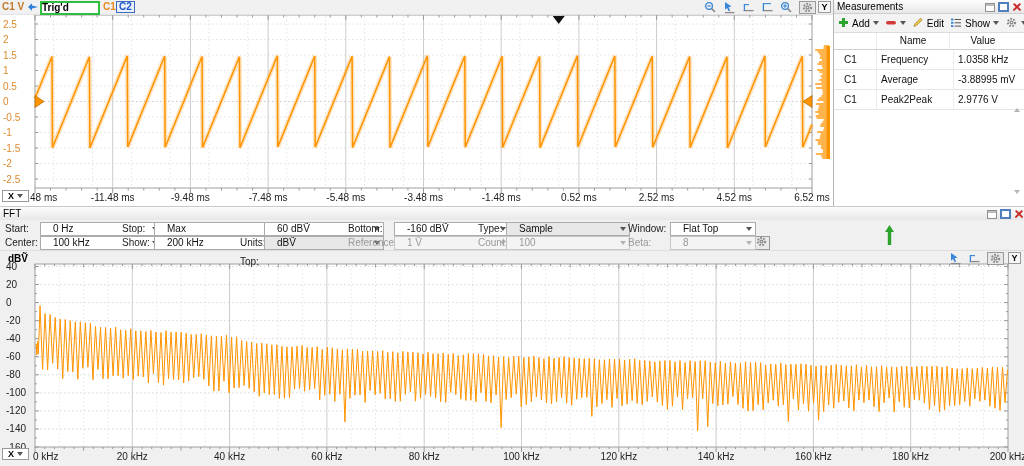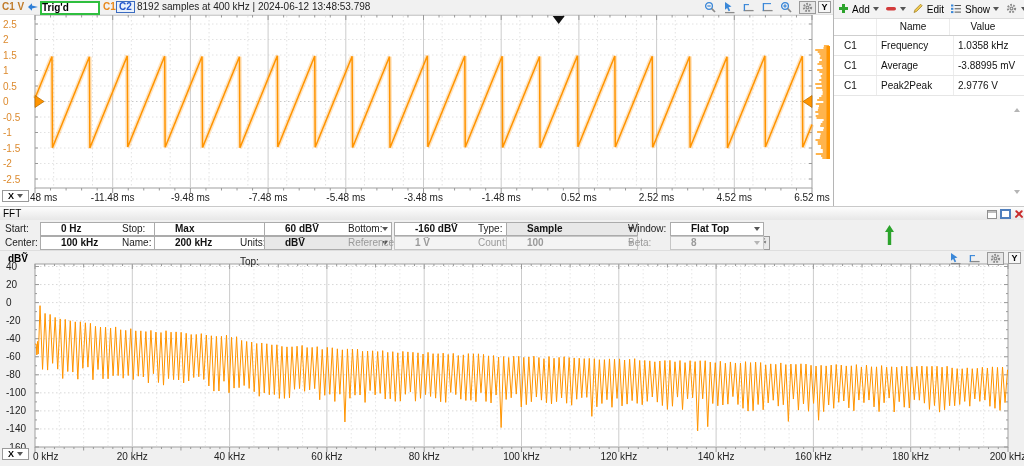--- a/index.html
+++ b/index.html
@@ -60,21 +60,21 @@
   .scrtri.dn{border-top:4px solid #b5b5b5;top:190px;}
 
   
   #fft{position:absolute;left:0;top:206px;width:1024px;height:260px;background:#f0f0f0;border-top:1px solid #c9c9c9;}
   #fft-svg-holder{position:absolute;left:0;top:0;width:1024px;height:260px;}
   #fft-titlebar{position:absolute;left:0;top:0;width:1024px;}
   #fft-toolbar{position:absolute;left:0;top:13px;width:1024px;height:30px;background:#f0f0f0;border-bottom:1px solid #dedede;}
   .flbl{position:absolute;height:13px;line-height:13px;font-size:10px;color:#222;white-space:nowrap;}
   .flbl.dis{color:#9a9a9a;}
   .fld{position:absolute;height:12px;line-height:12px;border:1px solid #ababab;background:#fff;
-       font-size:10px;padding-left:20px;white-space:nowrap;overflow:hidden;font-weight:bold;}
+       font-size:10px;padding-left:12px;white-space:nowrap;overflow:hidden;}
   .fld .dd{position:absolute;right:3px;top:4px;}
   .fld.grey{background:#e8e8e8;}
   .fld.dis{background:#f4f4f4;color:#9a9a9a;border-color:#c6c6c6;}
   .fld.dis .dd{border-top-color:#b5b5b5;}
   #fft-gearbtn{position:absolute;left:752px;top:16px;width:18px;height:14px;border:1px solid #9a9a9a;
                background:#e9e9e9;display:flex;align-items:center;justify-content:center;padding:0;}
   #fft-uparrow{position:absolute;left:884px;top:2px;}
   #fft-yunit{position:absolute;left:8px;top:46px;font-weight:bold;color:#000;}
   #fft-icons{position:absolute;right:20px;top:45px;display:flex;align-items:center;gap:6px;height:13px;}
   #fft-ybtn{position:absolute;right:3px;top:45px;position:absolute;}
@@ -343,21 +343,20 @@
     <div id="scope-toolbar">
       <span class="tbi" id="axis-unit">C1 V</span>
       <span class="tbi" id="run-arrow">
         <svg width="13" height="12">
             <path d="M1,6 L5,2.2 L5,4.6 L11,6 L5,7.4 L5,9.8 Z" fill="#2f7fd6"></path>
           </svg>
       </span>
       <span class="tbi" id="trigd">Trig'd</span>
       <span class="tbi" id="ch1">C1</span>
       <span class="tbi" id="ch2">C2</span>
-      <span class="tbi" id="acqinfo">8192 samples at 400 kHz | 2024-06-12 13:48:53.798</span>
       <span id="scope-icons">
           <button class="iconbtn">
             <svg width="13" height="13">
               <circle cx="5" cy="5" r="3.4" fill="none" stroke="#3a87d8" stroke-width="1.3"></circle>
               <line x1="3.3" y1="5" x2="6.7" y2="5" stroke="#3a87d8" stroke-width="1.2"></line>
               <line x1="7.7" y1="7.7" x2="11" y2="11" stroke="#8a8a8a" stroke-width="1.7"></line>
             </svg>
           </button>
           <button class="iconbtn">
             <svg width="13" height="13">
@@ -396,20 +395,28 @@
         </span>
       <button class="axisbtn-y">Y</button>
     </div>
     <button class="axisbtn-x" id="scope-xbtn">
       <span>X</span>
       <span class="dd"></span>
     </button>
   </section>
 
   <aside id="meas">
+    <div class="titlebar">
+      <span>Measurements</span>
+      <span class="winbtns">
+        <span class="wb wb-restore"></span>
+        <span class="wb wb-max"></span>
+        <span class="wb wb-close"></span>
+      </span>
+    </div>
     <div id="meas-toolbar">
       <button class="mtb">
         <span class="ic"><svg width="11" height="11">
               <rect x="4" y="1" width="3" height="9" fill="#2ca32c"></rect>
               <rect x="1" y="4" width="9" height="3" fill="#2ca32c"></rect>
             </svg></span>
         <span>Add</span>
         <span class="dd"></span>
       </button>
       <button class="mtb">
@@ -817,21 +824,21 @@
         <span class="flbl" style="left: 240px; top: 12px; margin-top: 23px;">Top:</span>
         <div class="fld" style="left: 264px; top: 2px; width: 106px;"><span>60 dBṼ</span><span class="dd"></span></div>
         <span class="flbl" style="left: 348px; top: 2px;">Bottom:</span>
         <div class="fld" style="left: 394px; top: 2px; width: 102px;"><span>-160 dBṼ</span><span class="dd"></span></div>
         <span class="flbl" style="left: 478px; top: 2px;">Type:</span>
         <div class="fld grey" style="left: 506px; top: 2px; width: 110px;"><span>Sample</span><span class="dd"></span></div>
         <span class="flbl" style="left: 628px; top: 2px;">Window:</span>
         <div class="fld" style="left: 670px; top: 2px; width: 72px;"><span>Flat Top</span><span class="dd"></span></div>
         <span class="flbl" style="left: 5px; top: 16px;">Center:</span>
         <div class="fld" style="left: 40px; top: 16px; width: 108px;"><span>100 kHz</span><span class="dd"></span></div>
-        <span class="flbl" style="left: 122px; top: 16px;">Name:</span>
+        <span class="flbl" style="left: 122px; top: 16px;">Show:</span>
         <div class="fld" style="left: 154px; top: 16px; width: 108px;"><span>200 kHz</span><span class="dd"></span></div>
         <span class="flbl" style="left: 240px; top: 16px;">Units:</span>
         <div class="fld grey" style="left: 264px; top: 16px; width: 106px;"><span>dBṼ</span><span class="dd"></span></div>
         <span class="flbl dis" style="left: 348px; top: 16px;">Reference:</span>
         <div class="fld dis" style="left: 394px; top: 16px; width: 102px;"><span>1 Ṽ</span><span class="dd"></span></div>
         <span class="flbl dis" style="left: 478px; top: 16px;">Count:</span>
         <div class="fld dis" style="left: 506px; top: 16px; width: 110px;"><span>100</span><span class="dd"></span></div>
         <span class="flbl dis" style="left: 628px; top: 16px;">Beta:</span>
         <div class="fld dis" style="left: 670px; top: 16px; width: 72px;"><span>8</span><span class="dd"></span></div>
       </div>

